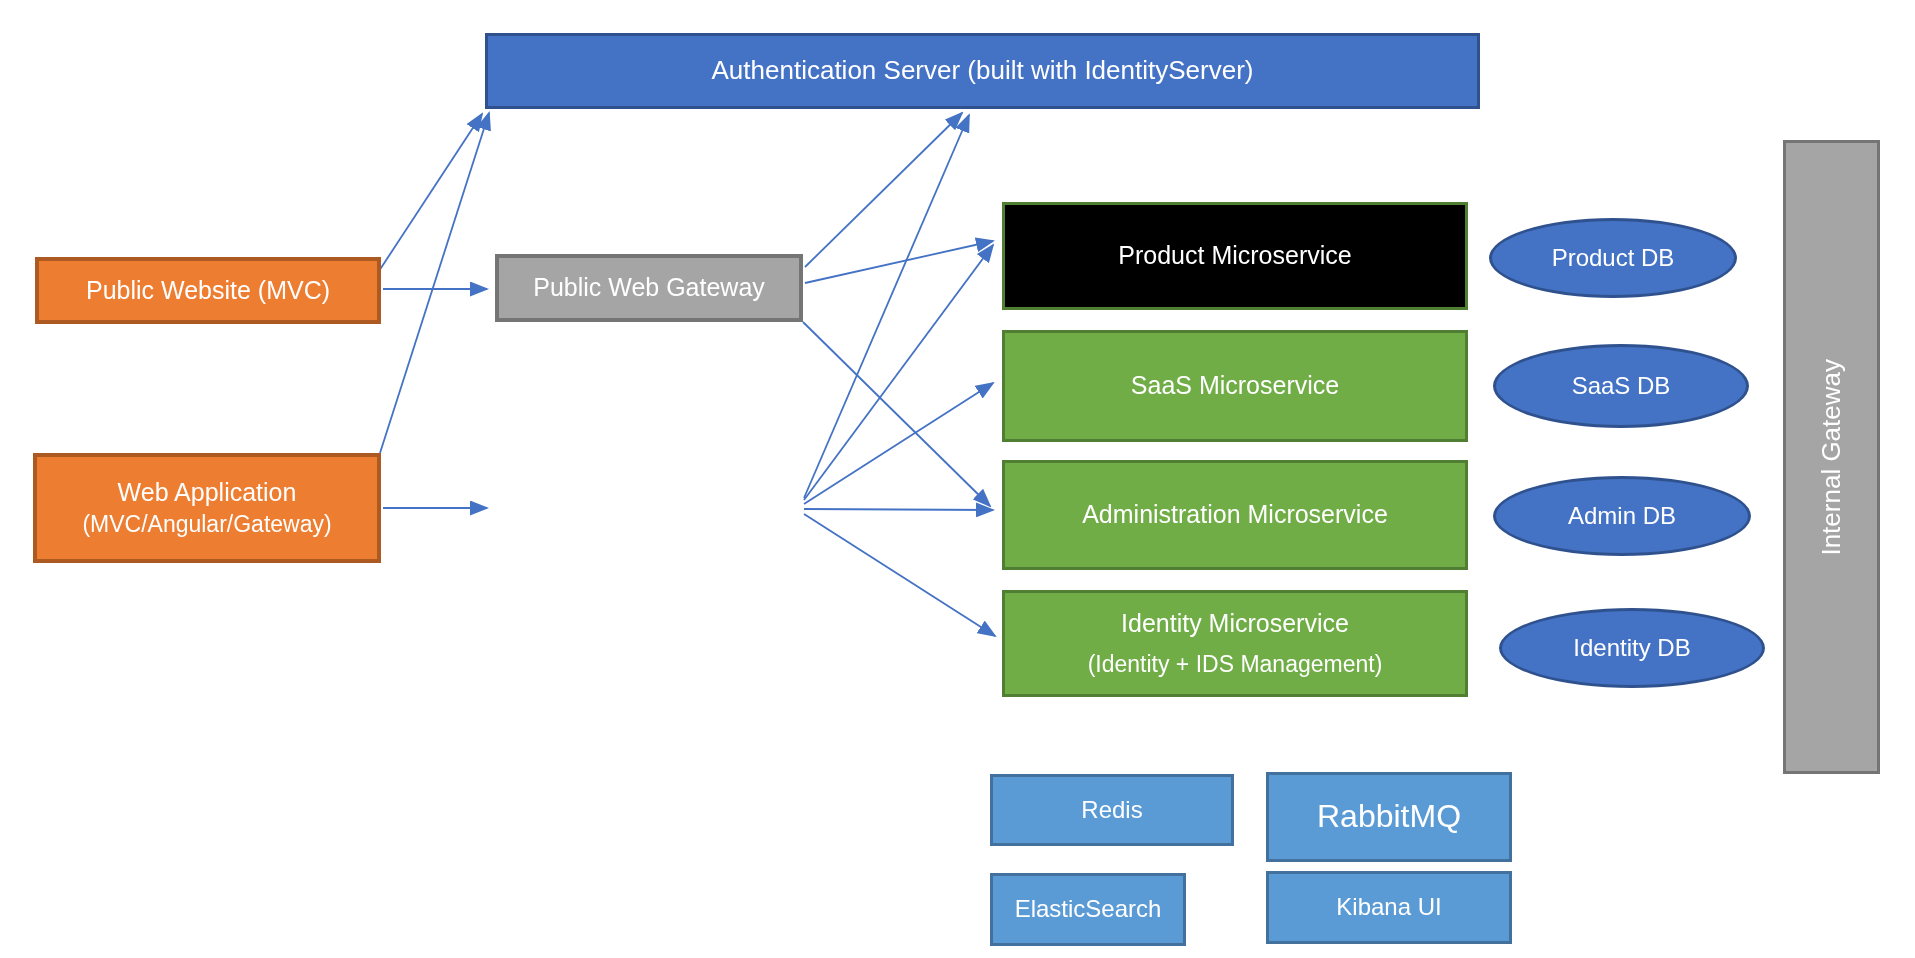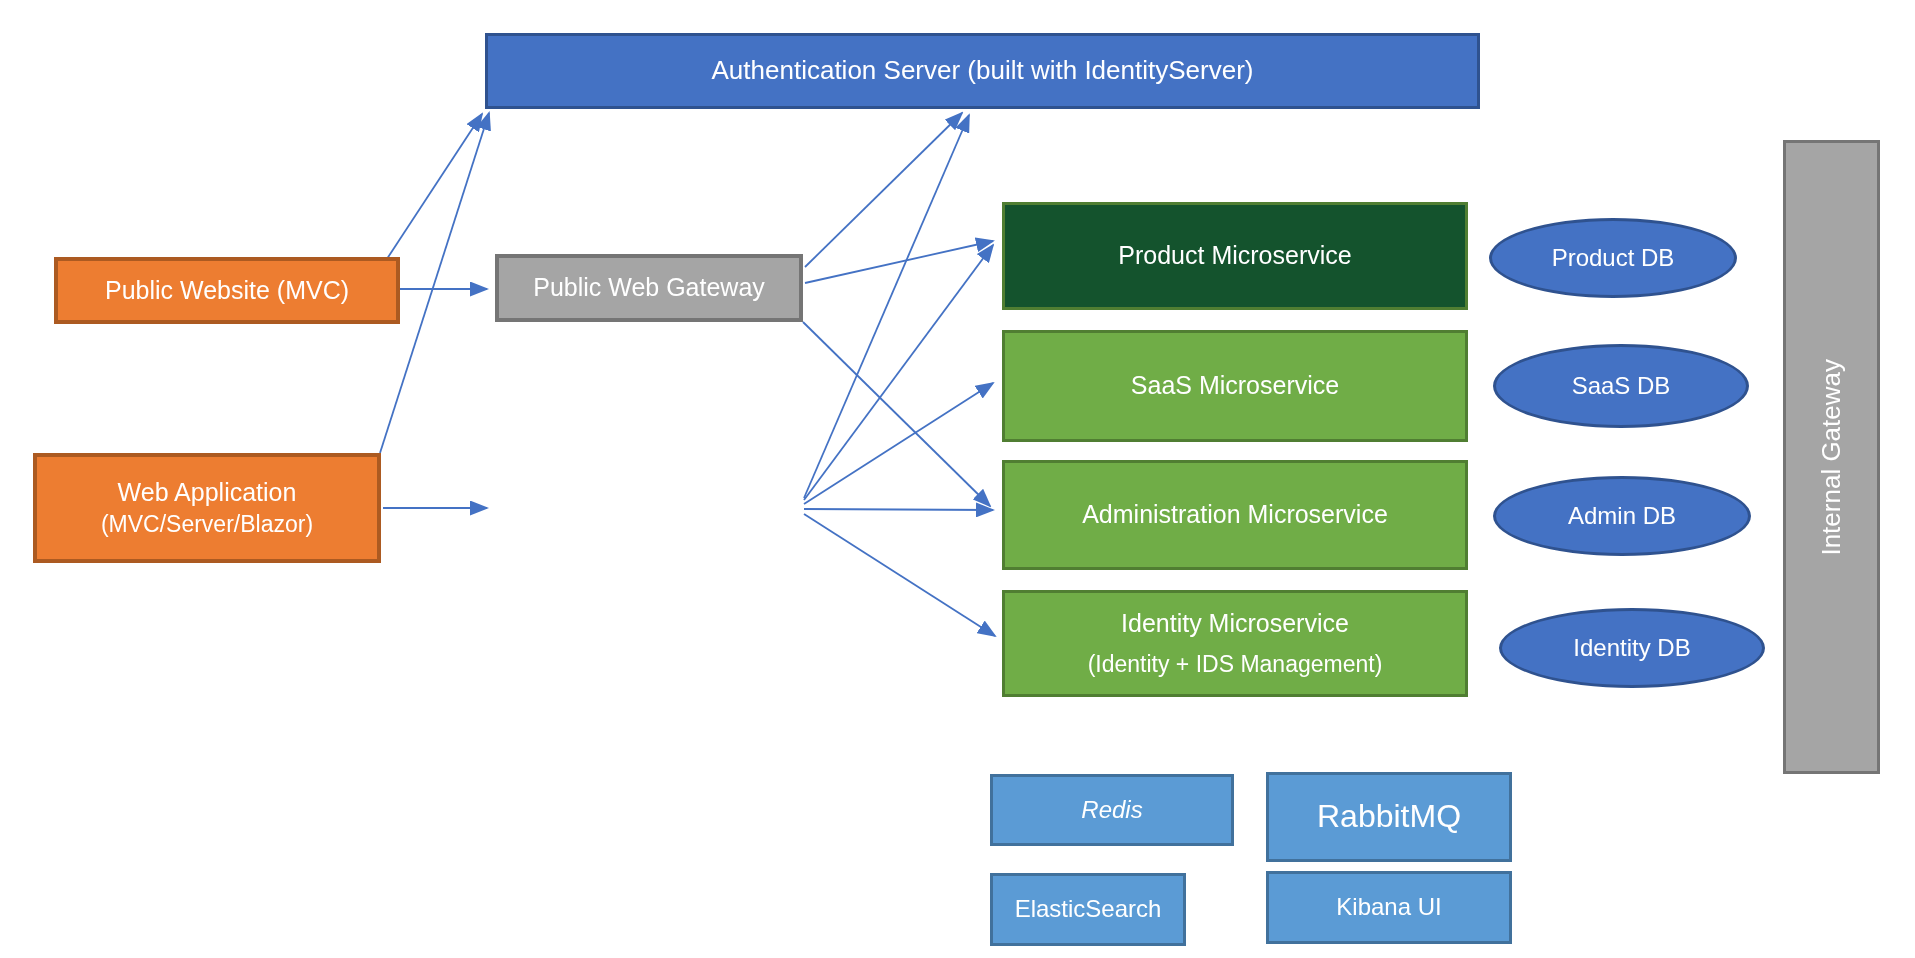--- a/index.html
+++ b/index.html
@@ -32,31 +32,31 @@
       <line x1="805" y1="283" x2="993" y2="241" stroke="#4472C4" stroke-width="1.8" marker-end="url(#arrowhead)"></line>
       <line x1="804" y1="500" x2="993" y2="245" stroke="#4472C4" stroke-width="1.8" marker-end="url(#arrowhead)"></line>
       <line x1="804" y1="504" x2="993" y2="383" stroke="#4472C4" stroke-width="1.8" marker-end="url(#arrowhead)"></line>
       <line x1="803" y1="322" x2="990" y2="506" stroke="#4472C4" stroke-width="1.8" marker-end="url(#arrowhead)"></line>
       <line x1="804" y1="509" x2="993" y2="510" stroke="#4472C4" stroke-width="1.8" marker-end="url(#arrowhead)"></line>
       <line x1="804" y1="514" x2="995" y2="636" stroke="#4472C4" stroke-width="1.8" marker-end="url(#arrowhead)"></line>
     </svg>
 <div class="node shape-rect" style="left: 485px; top: 33px; width: 995px; height: 76px; font-size: 26px; background: rgb(68, 114, 196); border-width: 3px; border-color: rgb(47, 82, 143); color: rgb(255, 255, 255); align-items: center;">
       <span class="lbl">Authentication Server (built with IdentityServer)</span>
     </div>
-    <div class="node shape-rect" style="left: 35px; top: 257px; width: 346px; height: 67px; font-size: 25px; background: rgb(237, 125, 49); border-width: 4px; border-color: rgb(172, 90, 33); color: rgb(255, 255, 255); margin-left: 19px;">
+    <div class="node shape-rect" style="left: 35px; top: 257px; width: 346px; height: 67px; font-size: 25px; background: rgb(237, 125, 49); border-width: 4px; border-color: rgb(172, 90, 33); color: rgb(255, 255, 255);">
       <span class="lbl">Public Website (MVC)</span>
     </div>
     <div class="node shape-rect" style="left: 33px; top: 453px; width: 348px; height: 110px; font-size: 25px; background: rgb(237, 125, 49); border-width: 4px; border-color: rgb(172, 90, 33); color: rgb(255, 255, 255);">
       <span class="lbl">Web Application</span>
-      <span class="lbl" style="font-size: 23px;">(MVC/Server/Blazor)</span>
+      <span class="lbl" style="font-size: 23px;">(MVC/Angular/Gateway)</span>
     </div>
     <div class="node shape-rect" style="left: 495px; top: 254px; width: 308px; height: 68px; font-size: 25px; background: rgb(165, 165, 165); border-width: 4px; border-color: rgb(117, 117, 117); color: rgb(255, 255, 255);">
       <span class="lbl">Public Web Gateway</span>
     </div>
-    <div class="node shape-rect" style="left: 1002px; top: 202px; width: 466px; height: 108px; font-size: 25px; background: #14532d; border-width: 3px; border-color: rgb(80, 126, 50); color: rgb(255, 255, 255);">
+    <div class="node shape-rect" style="left: 1002px; top: 202px; width: 466px; height: 108px; font-size: 25px; background: #000000; border-width: 3px; border-color: rgb(80, 126, 50); color: rgb(255, 255, 255);">
       <span class="lbl">Product Microservice</span>
     </div>
     <div class="node shape-rect" style="left: 1002px; top: 330px; width: 466px; height: 112px; font-size: 25px; background: rgb(112, 173, 71); border-width: 3px; border-color: rgb(80, 126, 50); color: rgb(255, 255, 255);">
       <span class="lbl">SaaS Microservice</span>
     </div>
     <div class="node shape-rect" style="left: 1002px; top: 460px; width: 466px; height: 110px; font-size: 25px; background: rgb(112, 173, 71); border-width: 3px; border-color: rgb(80, 126, 50); color: rgb(255, 255, 255);">
       <span class="lbl">Administration Microservice</span>
     </div>
     <div class="node shape-rect" style="left: 1002px; top: 590px; width: 466px; height: 107px; font-size: 25px; background: rgb(112, 173, 71); border-width: 3px; border-color: rgb(80, 126, 50); color: rgb(255, 255, 255); gap: 8px;">
       <span class="lbl">Identity Microservice</span>
@@ -70,21 +70,21 @@
     </div>
     <div class="node shape-ellipse" style="left: 1493px; top: 476px; width: 258px; height: 80px; font-size: 24px; background: rgb(68, 114, 196); border-width: 3px; border-color: rgb(47, 82, 143); color: rgb(255, 255, 255);">
       <span class="lbl">Admin DB</span>
     </div>
     <div class="node shape-ellipse" style="left: 1499px; top: 608px; width: 266px; height: 80px; font-size: 24px; background: rgb(68, 114, 196); border-width: 3px; border-color: rgb(47, 82, 143); color: rgb(255, 255, 255);">
       <span class="lbl">Identity DB</span>
     </div>
     <div class="node shape-rect" style="left: 1783px; top: 140px; width: 97px; height: 634px; font-size: 26px; background: rgb(165, 165, 165); border-width: 3px; border-color: rgb(117, 117, 117); color: rgb(255, 255, 255);">
       <span class="lbl vertical-text">Internal Gateway</span>
     </div>
-    <div class="node shape-rect" style="left: 990px; top: 774px; width: 244px; height: 72px; font-size: 24px; background: rgb(91, 155, 213); border-width: 3px; border-color: rgb(65, 113, 156); color: rgb(255, 255, 255); font-style: italic;">
+    <div class="node shape-rect" style="left: 990px; top: 774px; width: 244px; height: 72px; font-size: 24px; background: rgb(91, 155, 213); border-width: 3px; border-color: rgb(65, 113, 156); color: rgb(255, 255, 255);">
       <span class="lbl">Redis</span>
     </div>
     <div class="node shape-rect" style="left: 1266px; top: 772px; width: 246px; height: 90px; font-size: 32px; background: rgb(91, 155, 213); border-width: 3px; border-color: rgb(65, 113, 156); color: rgb(255, 255, 255);">
       <span class="lbl">RabbitMQ</span>
     </div>
     <div class="node shape-rect" style="left: 990px; top: 873px; width: 196px; height: 73px; font-size: 24px; background: rgb(91, 155, 213); border-width: 3px; border-color: rgb(65, 113, 156); color: rgb(255, 255, 255);">
       <span class="lbl">ElasticSearch</span>
     </div>
     <div class="node shape-rect" style="left: 1266px; top: 871px; width: 246px; height: 73px; font-size: 24px; background: rgb(91, 155, 213); border-width: 3px; border-color: rgb(65, 113, 156); color: rgb(255, 255, 255);">
       <span class="lbl">Kibana UI</span>

